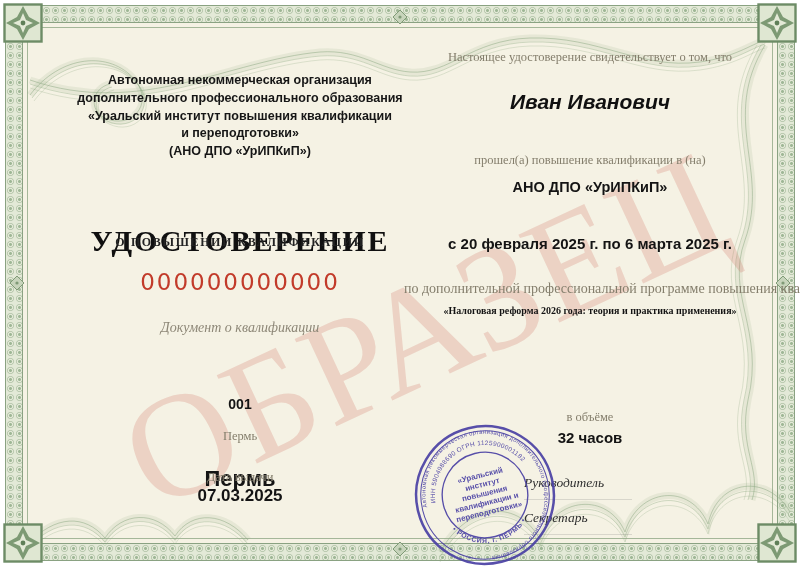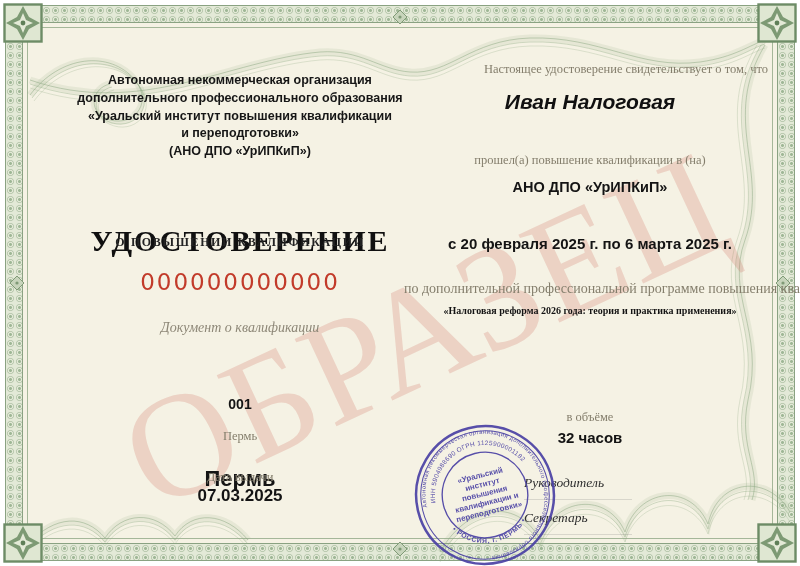--- a/index.html
+++ b/index.html
@@ -46,21 +46,21 @@
   .cert-subtitle { top:235px; font-family:"Liberation Serif", serif; font-weight:600;
     font-size:12px; letter-spacing:1.6px; color:#232323; }
   .blank-number { top:269px; font-family:"DejaVu Sans", sans-serif; font-size:23px;
     letter-spacing:2px; color:#c23b2a; }
   .doc-type { top:320px; font-family:"Liberation Serif", serif; font-style:italic;
     font-size:14px; color:#8d8777; }
   .fld-label { font-size:12.5px; }
   .reg-label { top:378px; } .reg-value { top:396px; font-size:14px; }
   .city-label { top:429px; } .city-value { top:442px; font-size:22px;margin-top:24px; }
   .date-label { top:470px; } .date-value { top:486px; font-size:17px; }
-  .attest { top:62px; font-size:12.5px;text-align:right; }
+  .attest { top:50px; font-size:12.5px; }
   .holder { top:86px; font-size:21px; font-weight:bold; font-style:italic; line-height:1.55; color:#101010; }
   .passed { top:153px; font-size:12.5px; }
   .org-short { top:179px; font-size:14.5px; }
   .period { top:235px; font-size:15px; }
   .program-label { top:281px; font-size:14px; white-space:nowrap; left:404px; width:372px; }
   .program-name { top:304px; font-size:10px; line-height:1.35;font-family:Liberation Serif, serif; }
   .program-name span { display:inline-block; width:352px; }
   .volume-label { top:410px; font-size:12.5px; }
   .volume-value { top:429px; font-size:15px; }
   .sig-title { position:absolute; font-family:"Liberation Serif", serif; font-style:italic;
@@ -183,21 +183,21 @@
     <div class="abs col-left doc-type">Документ о квалификации</div>
 
     <div class="abs col-left bold-val reg-value">001</div>
     <div class="abs col-left serif-gray fld-label city-label">Пермь</div>
     <div class="abs col-left bold-val city-value">Пермь</div>
     <div class="abs col-left serif-gray fld-label date-label">Дата выдачи</div>
     <div class="abs col-left bold-val date-value">07.03.2025</div>
 
     <div class="abs col-right serif-gray attest">Настоящее удостоверение свидетельствует о том, что</div>
     <div class="abs col-right holder">
-      <div>Иван Налоговая</div>
+      <div>Иван Иванович</div>
     </div>
     <div class="abs col-right serif-gray passed">прошел(а) повышение квалификации в (на)</div>
     <div class="abs col-right bold-val org-short">АНО ДПО «УрИПКиП»</div>
     <div class="abs col-right bold-val period">с 20 февраля 2025 г. по 6 марта 2025 г.</div>
     <div class="abs col-right serif-gray program-label">по дополнительной профессиональной программе повышения квалификации</div>
     <div class="abs col-right bold-val program-name">
       <span>«Налоговая реформа 2026 года: теория и практика применения»</span>
     </div>
     <div class="abs col-right serif-gray volume-label">в объёме</div>
     <div class="abs col-right bold-val volume-value">32 часов</div>

